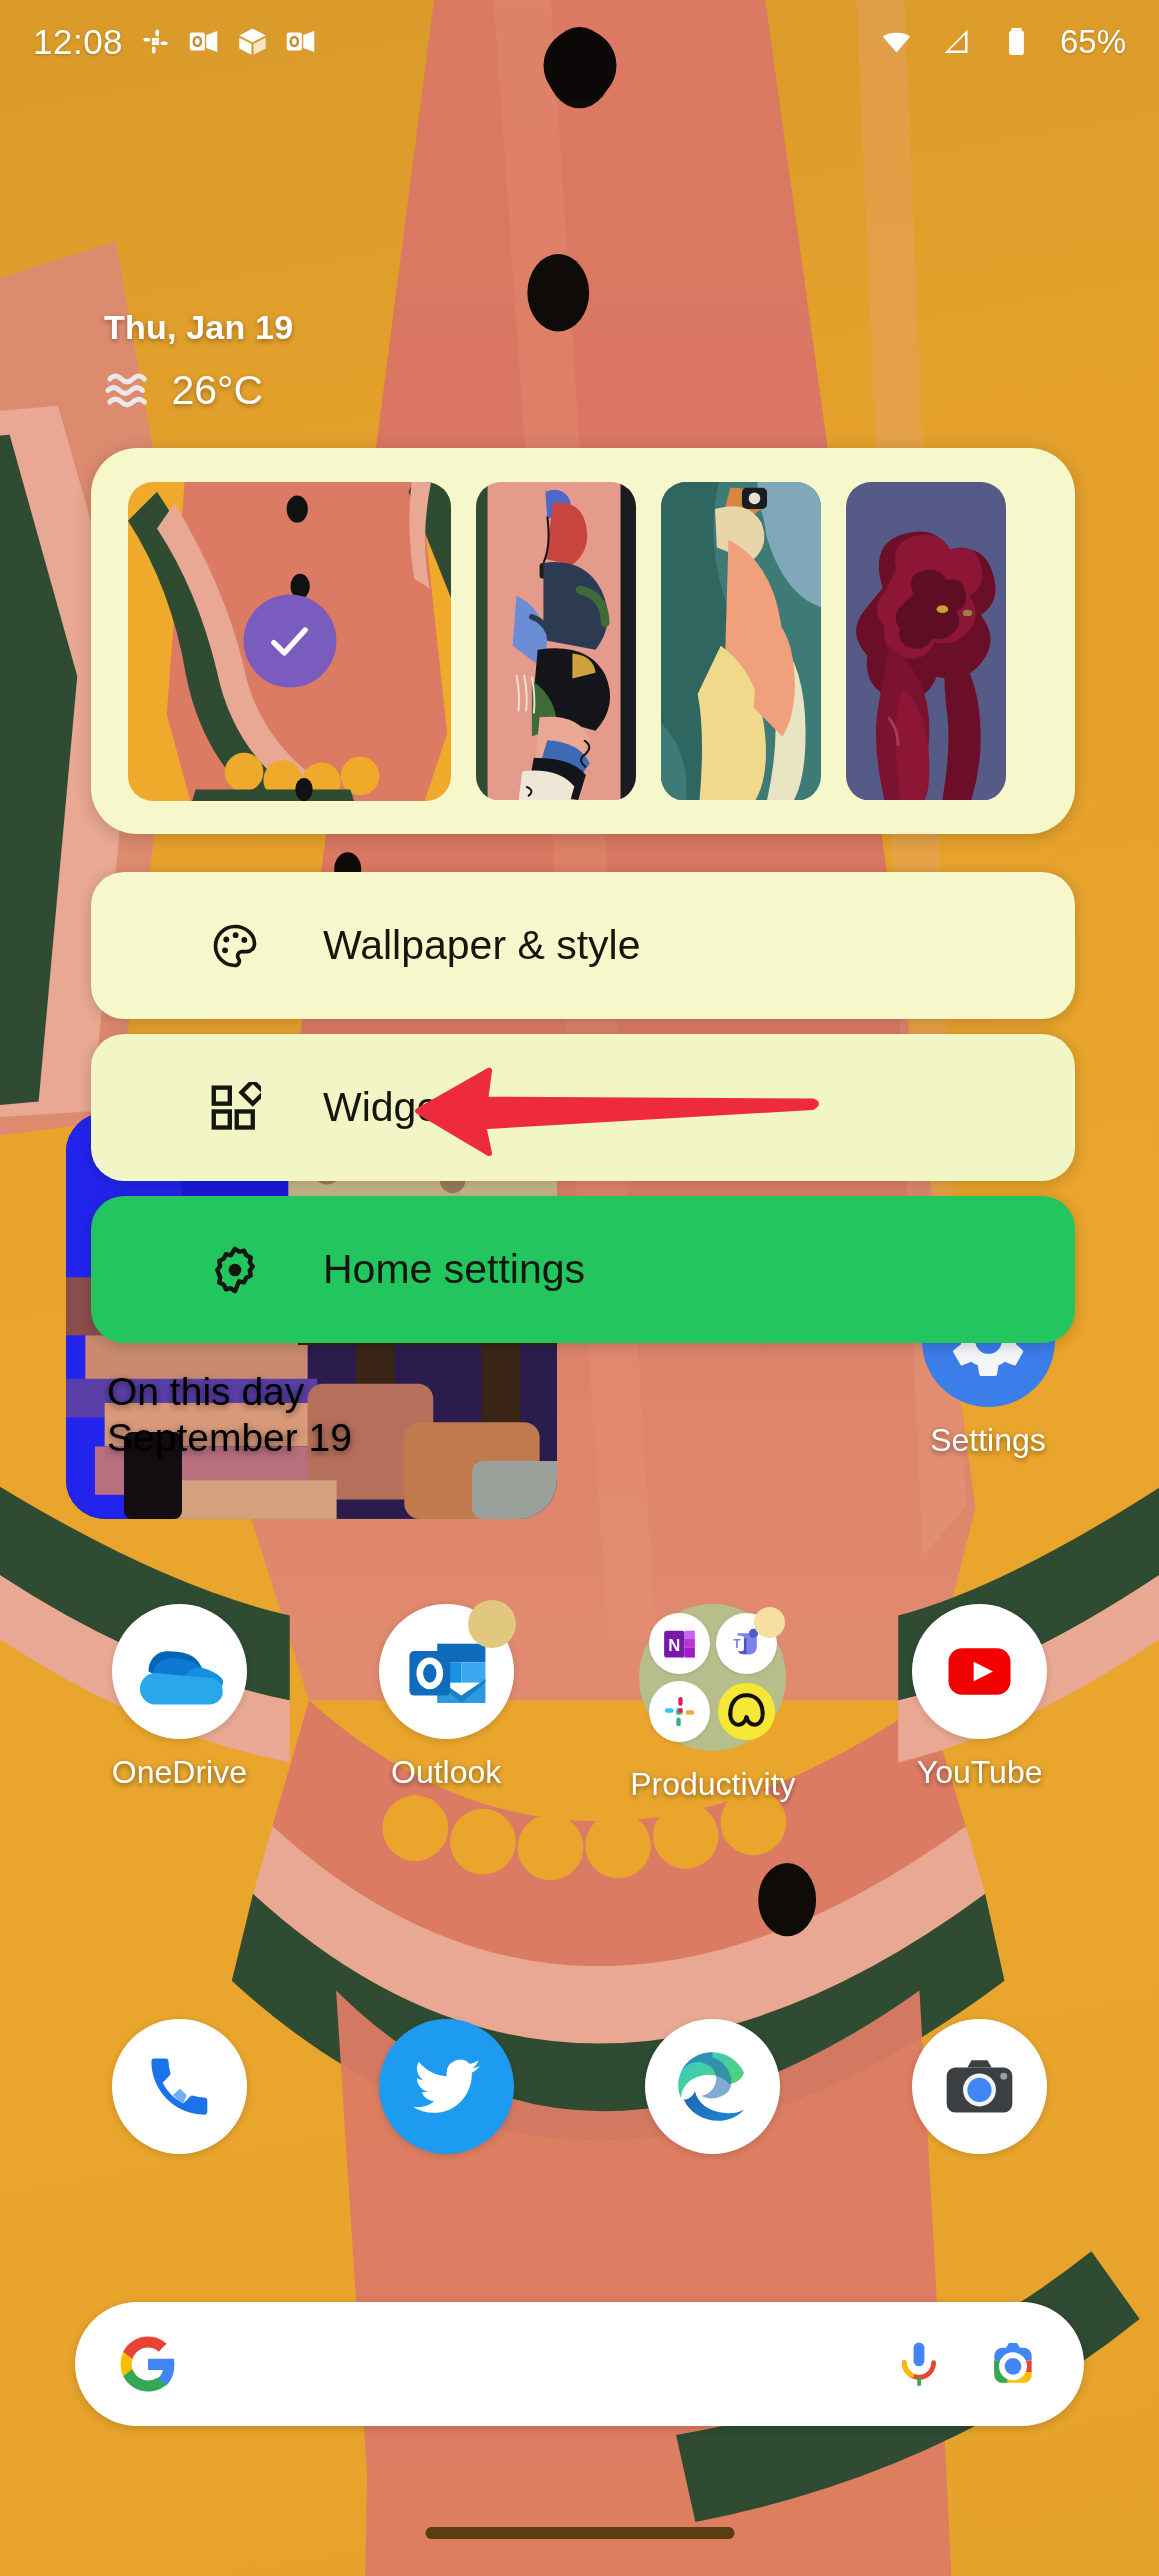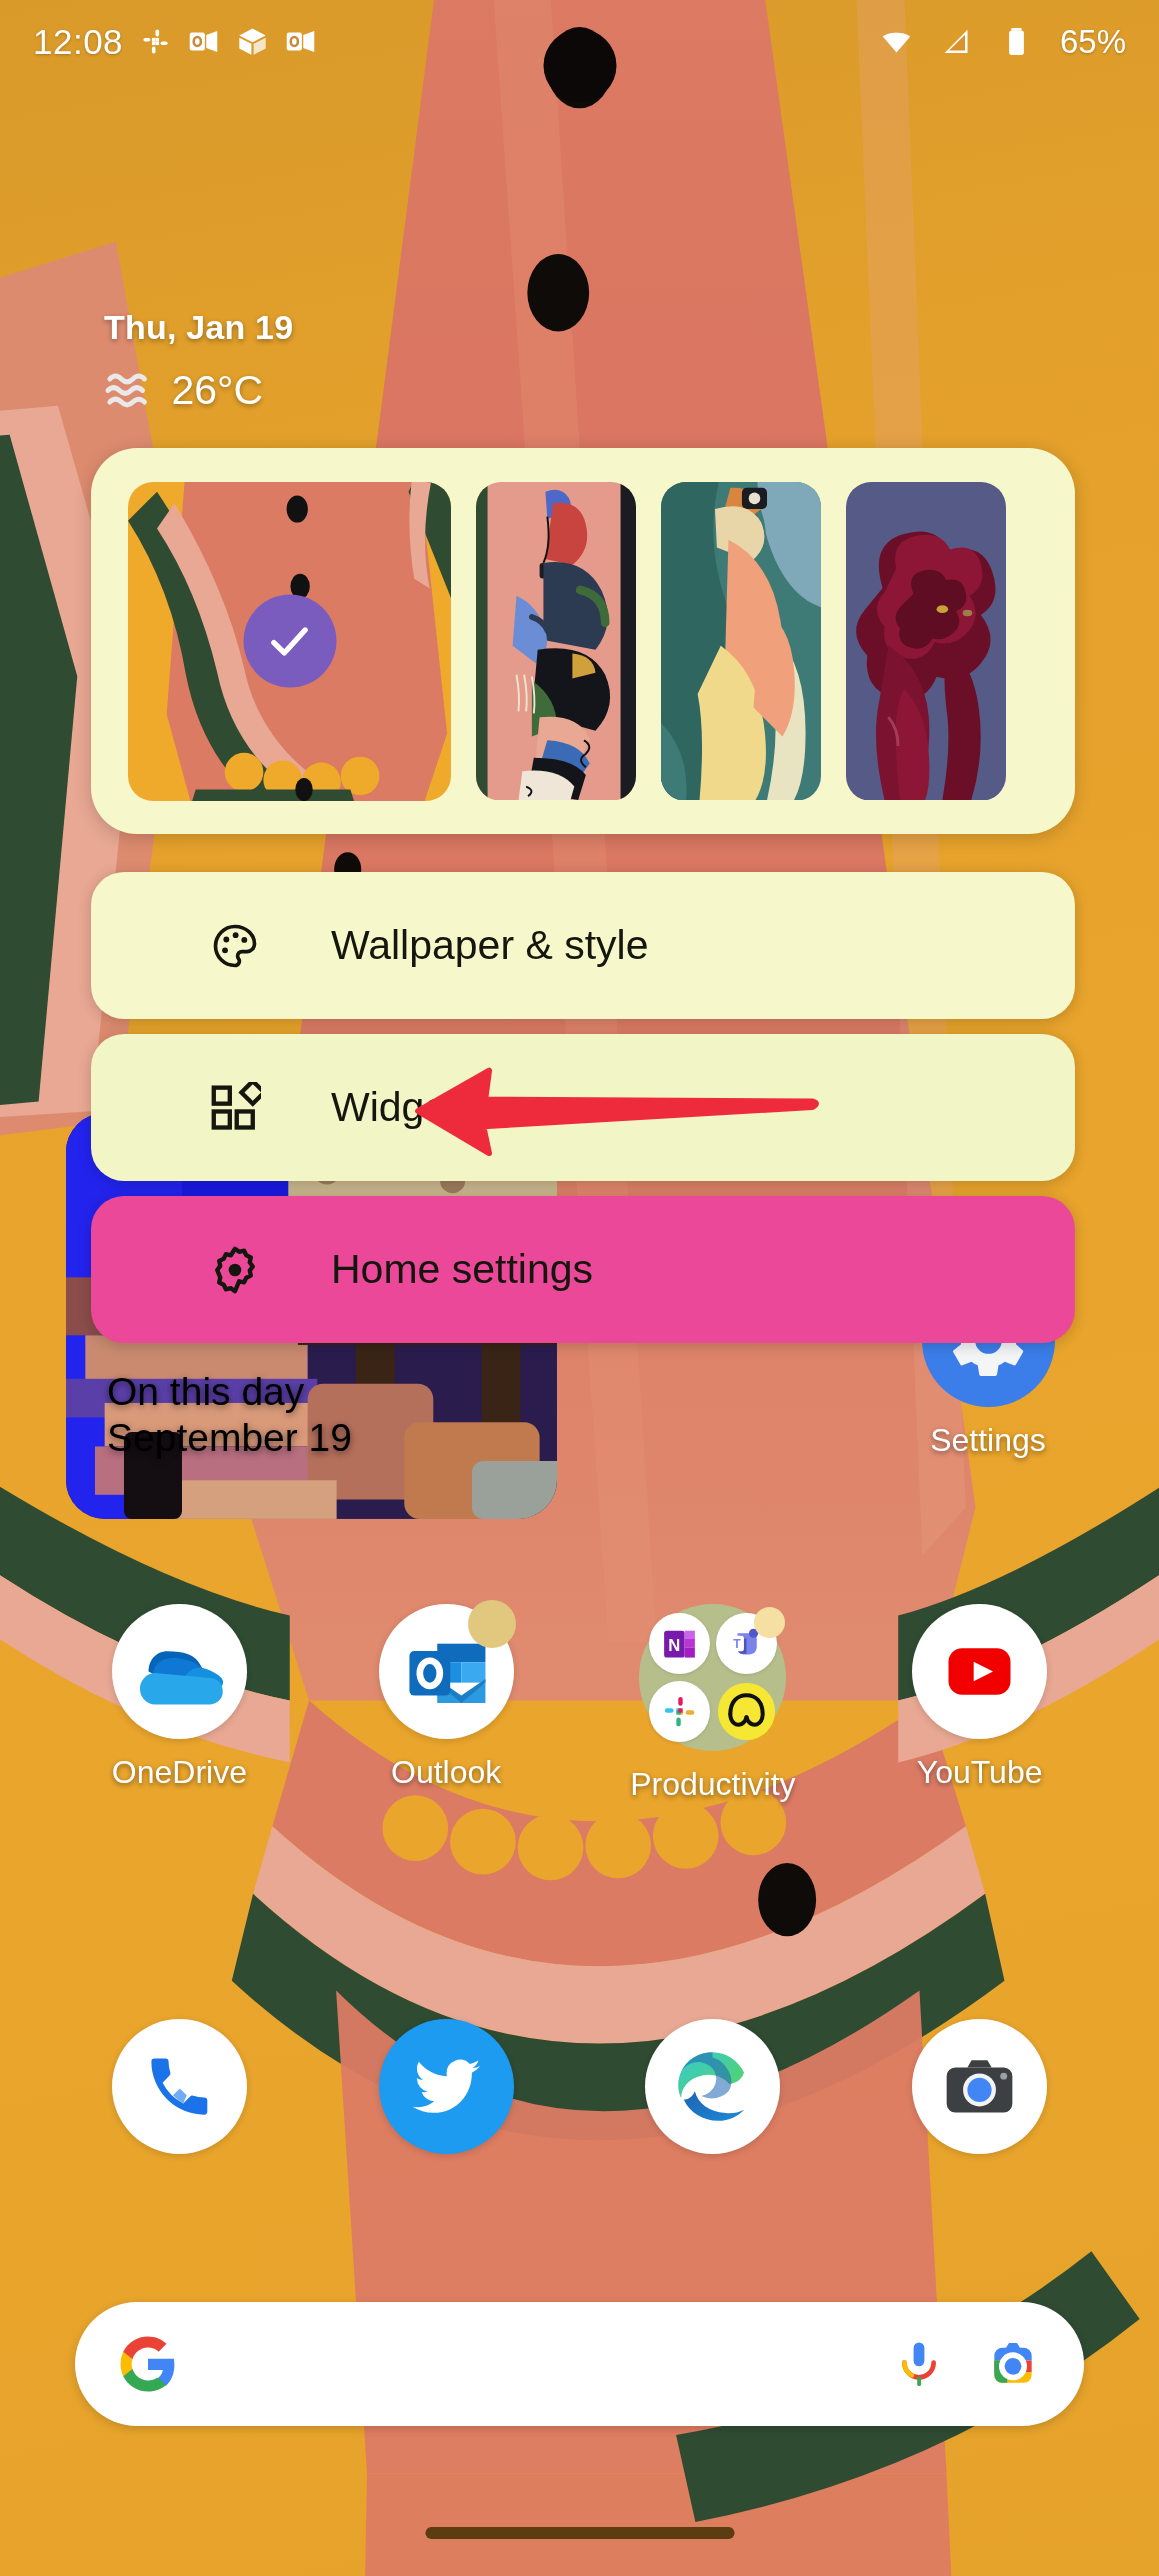--- a/index.html
+++ b/index.html
@@ -141,26 +141,26 @@
   .thumb.tall { width:160px; height:319px; }
   .thumb-check {
     position:absolute; left:50%; top:50%; transform:translate(-50%,-50%);
     width:93px; height:93px; border-radius:50%; background:#7a5cbf;
     display:flex; align-items:center; justify-content:center;
   }
 
   .menu-item {
     left:91px; width:984px; height:147px;
     border-radius:33px; display:flex; align-items:center;
-    padding-left:116px; gap:12px;
+    padding-left:116px; gap:4px;
     box-shadow:0 2.9px 13.5px rgba(0,0,0,.18);
   }
   #menu-wallpaper { top:872px;  background:#f6f8cb; }
   #menu-widgets   { top:1034px; background:#f2f5c6; }
-  #menu-home      { top:1196px; background:#ec4899; }
+  #menu-home      { top:1196px; background:#22c55e; }
   .menu-icon { width:56px; height:56px; display:flex; align-items:center; justify-content:center; }
   .menu-label { font-size:41px; color:#15160e; margin-left:56px; font-weight:400; white-space:nowrap; }
 
   
   #annotation-arrow {
     position:absolute; left:415px; top:1059px; width:406px; height:100px;
     z-index:36; pointer-events:none;
   }
 </style>
 </head>

